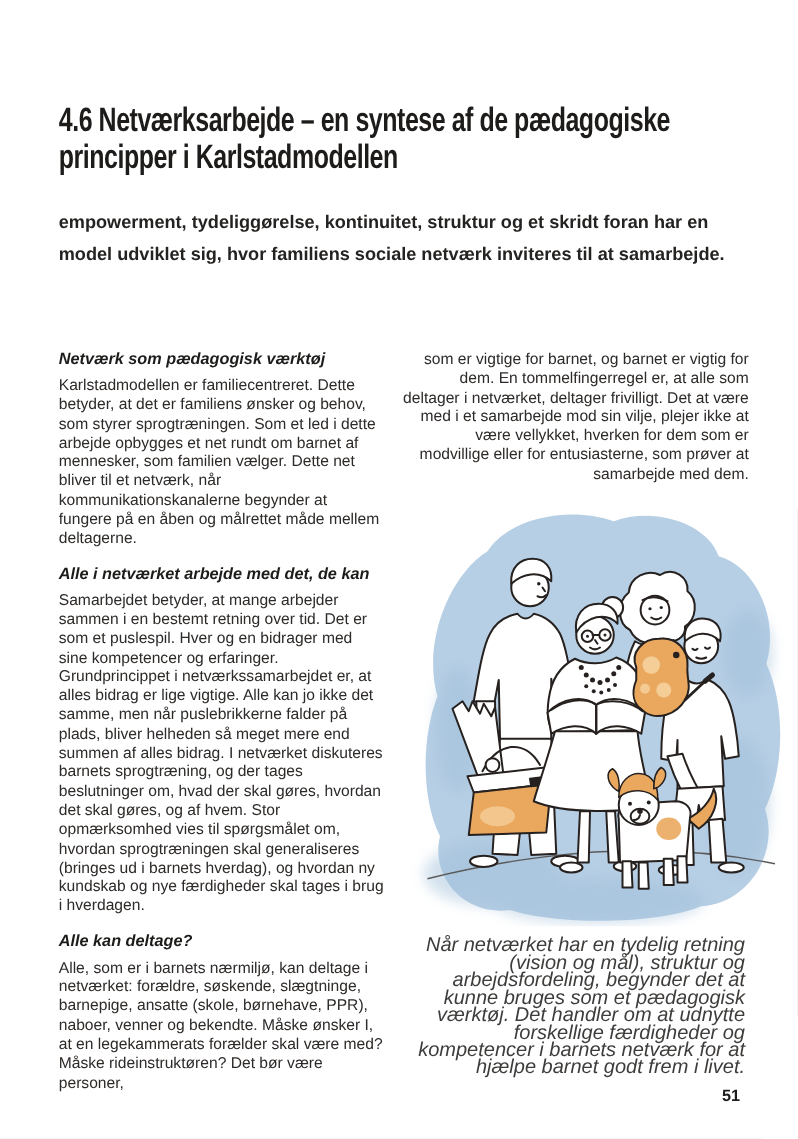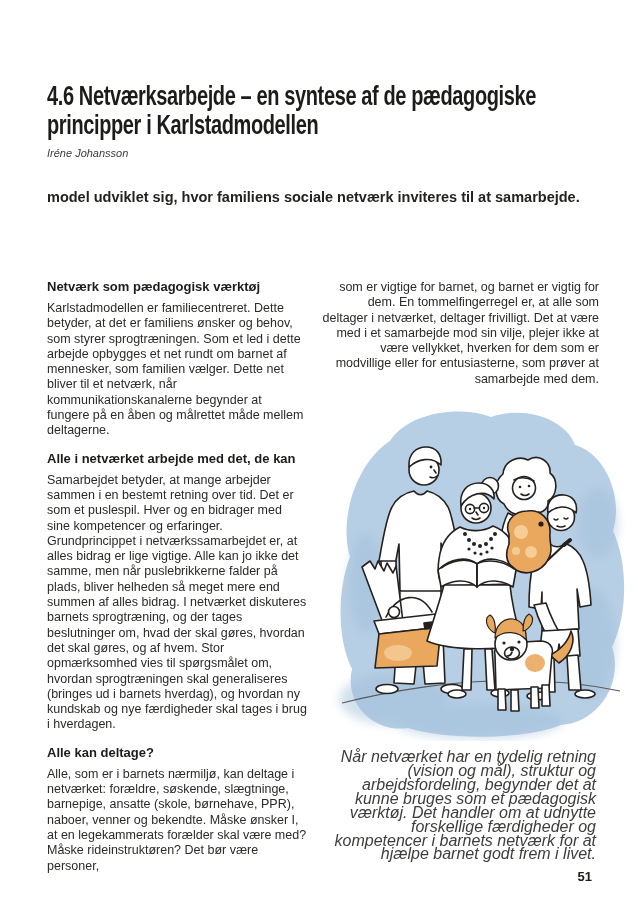--- a/index.html
+++ b/index.html
@@ -41,20 +41,21 @@
   .columns{
     position:absolute;left:47px;top:278px;width:552px;
     display:flex;gap:15px;
   }
   .col-left{width:260px;}
   .col-right{width:277px;position:relative;text-align:right;}
   .col h2{
     font-size:13px;line-height:16px;
     font-weight:bold;color:#1d1c1a;
     margin:12px 0 6px 0;
+    font-style:italic;
   }
   .col h2:first-child{margin-top:1px;}
   .col p{
     margin:0;
     font-size:12.5px;
     line-height:15.3px;
     color:#2d2a28;
   }
   .cont{margin-top:2px !important;}
   figure{margin:0;padding:0;}
@@ -76,22 +77,22 @@
 </style>
 </head>
 <body>
 
 <div class="page">
 
   <header class="doc-header">
     <h1 class="title"><span>4.6 Netværksarbejde – en syntese af de pædagogiske</span><br>
       <span>principper i Karlstadmodellen</span>
     </h1>
-    <div class="author">Iréne Johansson</div>
     <div class="intro">
+      <div>empowerment, tydeliggørelse, kontinuitet, struktur og et skridt foran har en</div>
       <div>model udviklet sig, hvor familiens sociale netværk inviteres til at samarbejde.</div>
     </div>
   </header>
 
   <main class="columns">
 
     <section class="col col-left">
       <h2>Netværk som pædagogisk værktøj</h2>
       <p>Karlstadmodellen er familiecentreret. Dette betyder, at det er familiens ønsker og behov, som styrer sprogtræningen. Som et led i dette arbejde opbygges et net rundt om barnet af mennesker, som familien vælger. Dette net bliver til et netværk, når kommunikationskanalerne begynder at fungere på en åben og målrettet måde mellem deltagerne.</p>
       <h2>Alle i netværket arbejde med det, de kan</h2>

